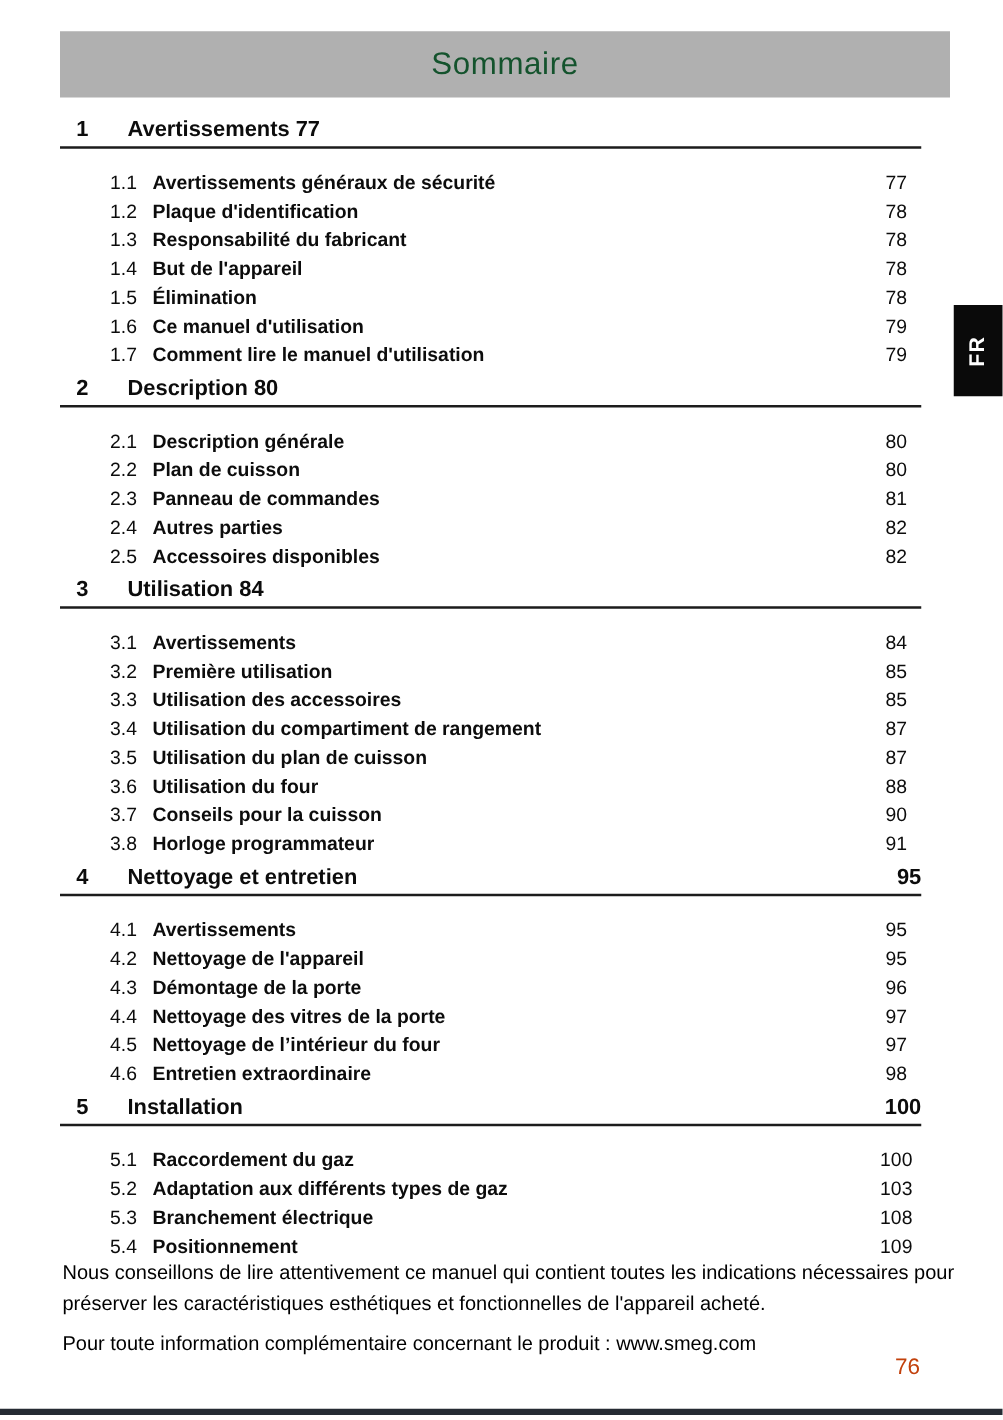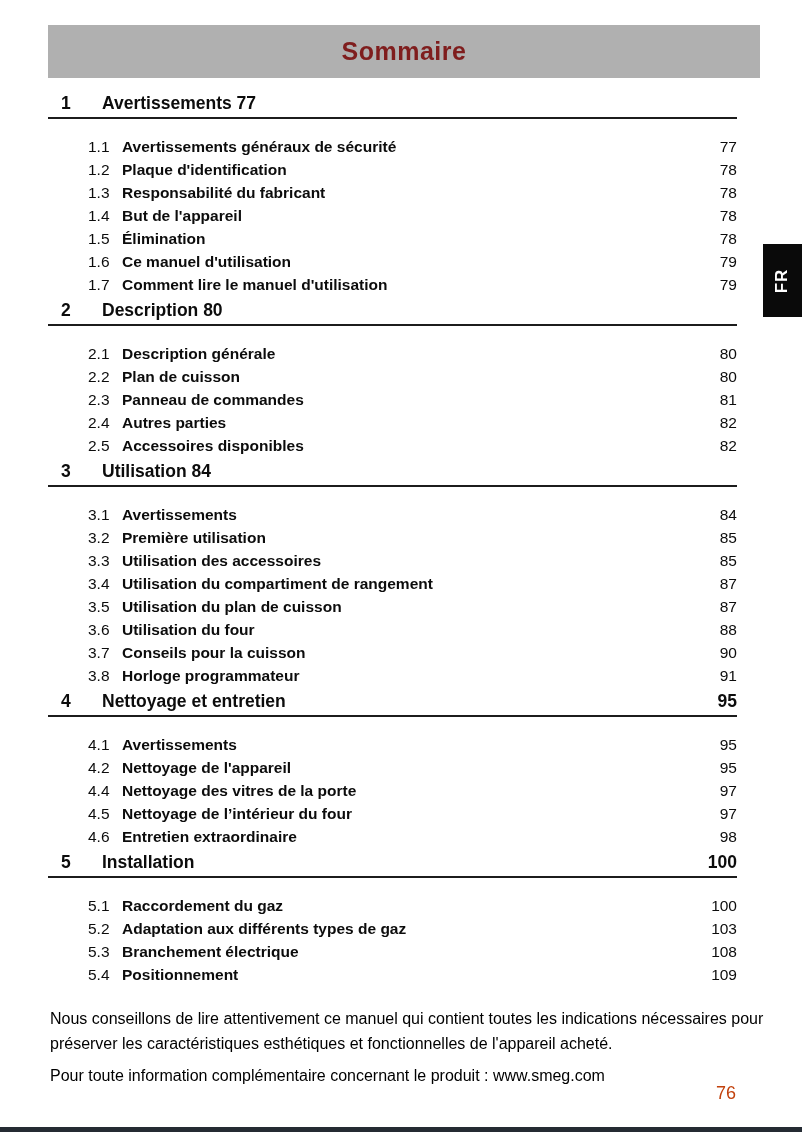--- a/index.html
+++ b/index.html
@@ -16,22 +16,22 @@
   
   .header-bar {
     position: absolute;
     left: 48px; top: 25px;
     width: 712px; height: 53px;
     background: #b0b0b0;
     display: flex; align-items: center; justify-content: center;
   }
   .header-bar .title {
     font-size: 25px;
-    font-weight: bold;
-    color: #7f1d1d;
+    font-weight: normal;
+    color: #14532d;
     letter-spacing: 0.5px;
   }
 
   
   .toc {
     position: absolute;
     left: 48px; top: 92px;
     width: 689px;
   }
   .toc-section { margin: 0; }
@@ -51,21 +51,21 @@
 
   .toc-item {
     display: flex;
     align-items: baseline;
     font-size: 15.5px;
     line-height: 23px;
   }
   .items { padding-top: 16px; }
   .item-num { width: 34px; margin-left: 40px; flex: none; }
   .item-title { flex: 1; padding-left: 0px; font-weight: bold; }
-  .item-page { flex: none; text-align: right; min-width: 40px; }
+  .item-page { flex: none; text-align: center; min-width: 40px; }
 
   
   .fr-tab {
     position: absolute;
     right: 0; top: 244px;
     width: 39px; height: 73px;
     background: #0a0a0a;
     display: flex; align-items: center; justify-content: center;
   }
   .fr-tab .tab-label {
@@ -266,20 +266,25 @@
     <span class="item-title">Avertissements</span>
     <span class="item-page">95</span>
   </div>
 
   <div class="toc-item">
     <span class="item-num">4.2</span>
     <span class="item-title">Nettoyage de l'appareil</span>
     <span class="item-page">95</span>
   </div>
 
+  <div class="toc-item">
+    <span class="item-num">4.3</span>
+    <span class="item-title">Démontage de la porte</span>
+    <span class="item-page">96</span>
+  </div>
 
   <div class="toc-item">
     <span class="item-num">4.4</span>
     <span class="item-title">Nettoyage des vitres de la porte</span>
     <span class="item-page">97</span>
   </div>
 
   <div class="toc-item">
     <span class="item-num">4.5</span>
     <span class="item-title">Nettoyage de l’intérieur du four</span>

